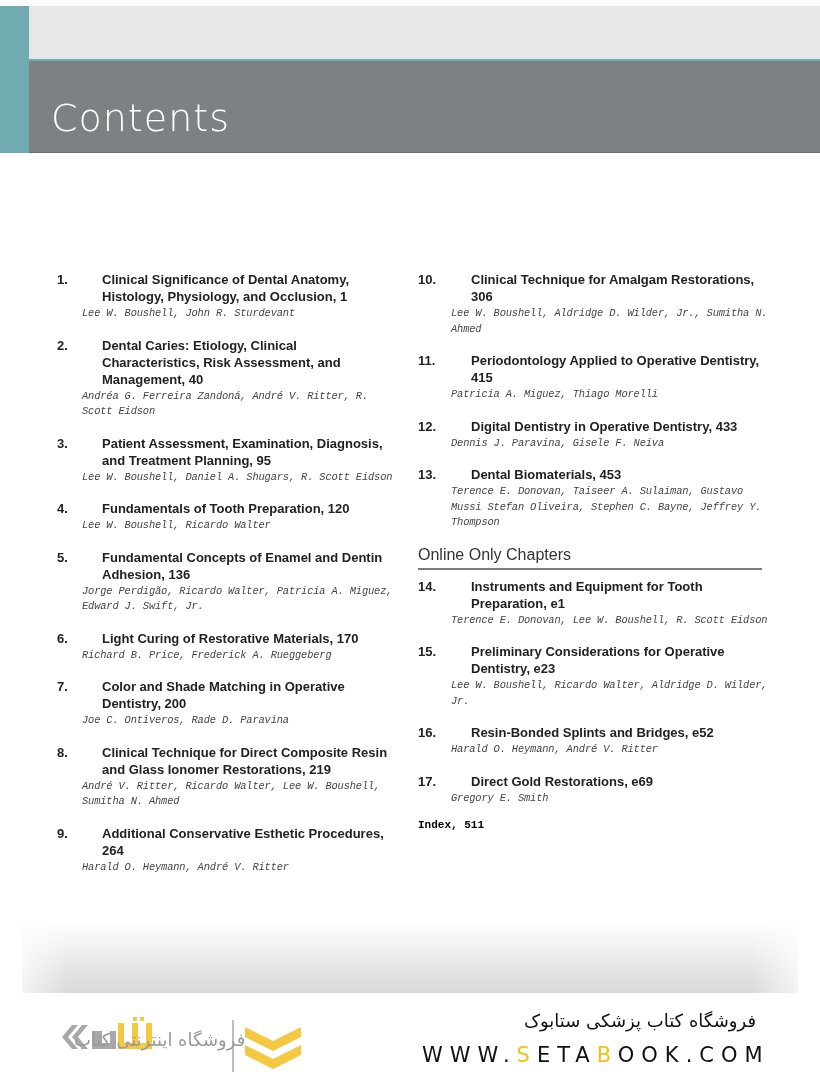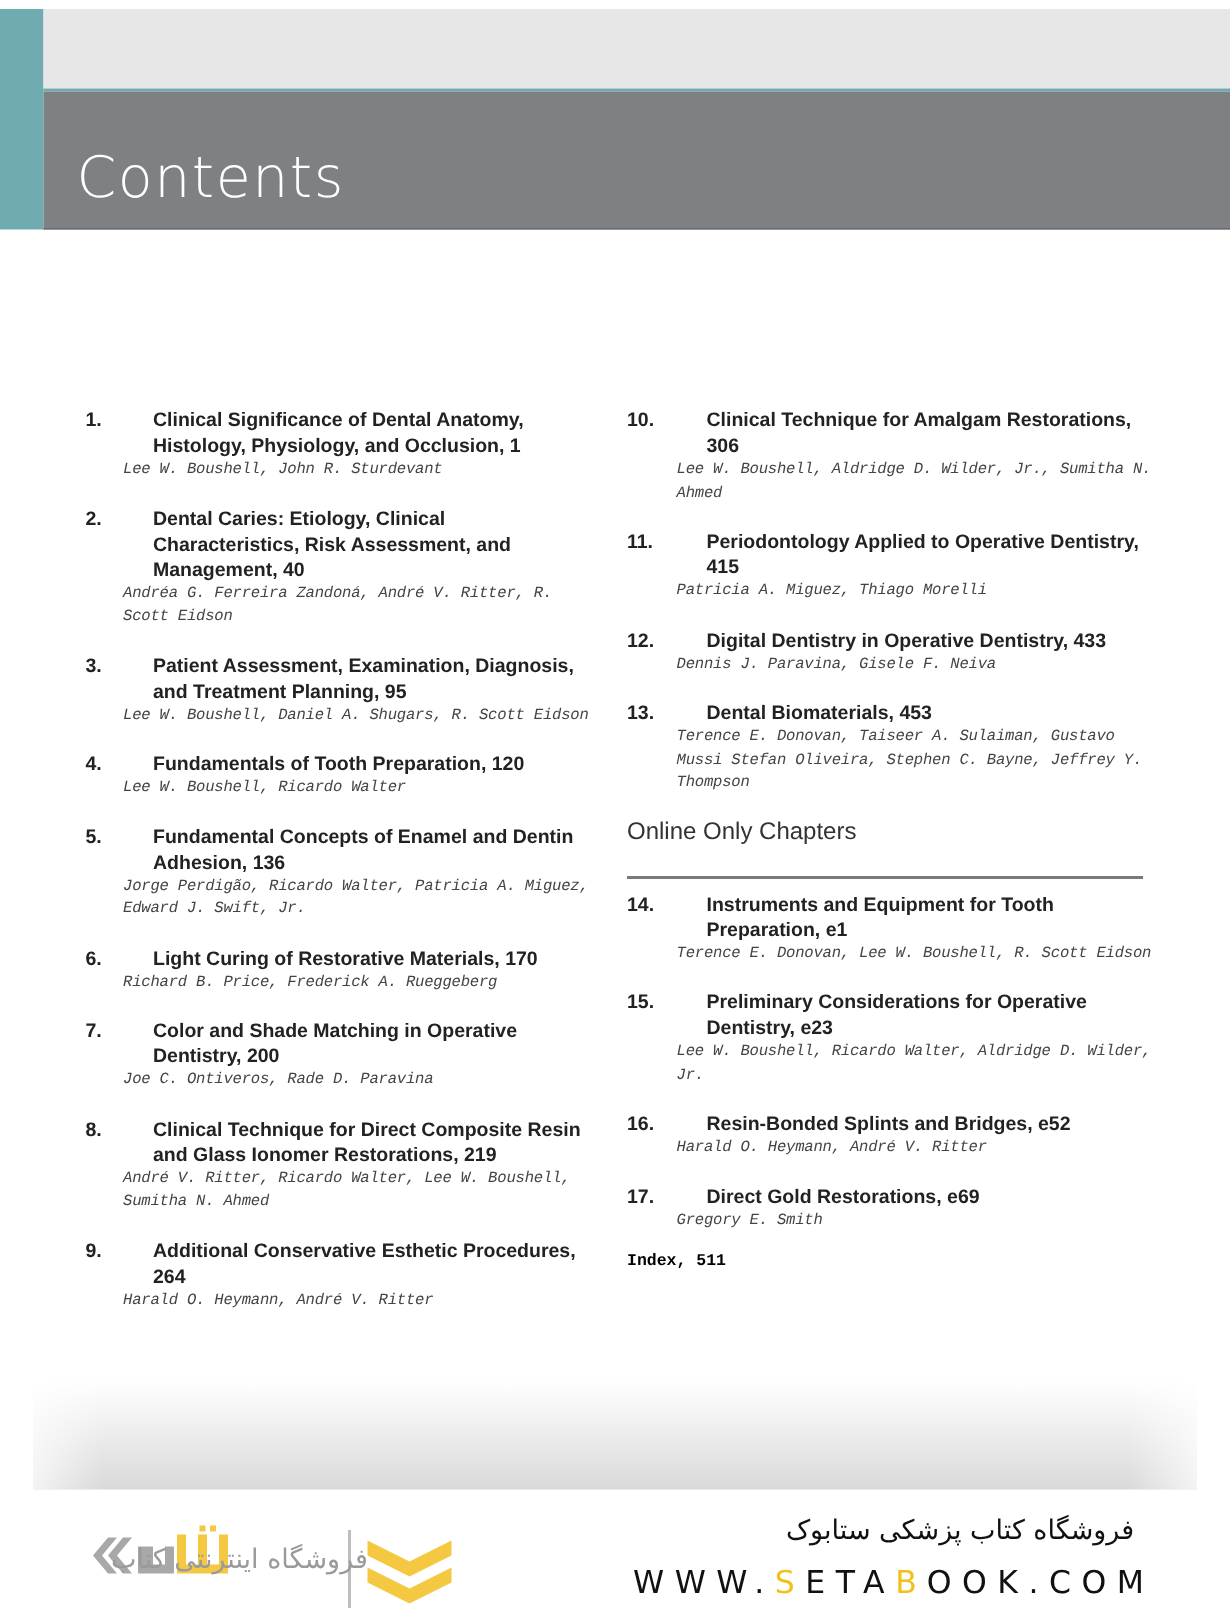--- a/index.html
+++ b/index.html
@@ -16,21 +16,21 @@
   .col-left { left: 57px; width: 340px; }
   .col-right { left: 418px; width: 350px; }
 
   .entry { display: flex; margin-bottom: 15px; }
   .num { font-family: "Liberation Sans", sans-serif; font-weight: bold; font-size: 13px; line-height: 17px; color: #222; flex: 0 0 25px; }
   .col-right .num { flex: 0 0 33px; }
   .body { flex: 1; }
   .title { font-family: "Liberation Sans", sans-serif; font-weight: bold; font-size: 13px; line-height: 17px; color: #222; margin-left: 20px; }
   .authors { font-family: Liberation Mono, monospace; font-style: italic; font-size: 10.4px; line-height: 15.5px; color: #444; margin-top: 1px; letter-spacing: -0.15px; }
 
-  .section-heading { font-family: "Liberation Sans", sans-serif; font-size: 16px; color: #333; padding-bottom: 20px; border-bottom: 2px solid #7a7a7a; margin-top: 4px; margin-bottom: 8px; width: 344px; }
+  .section-heading { font-family: "Liberation Sans", sans-serif; font-size: 16px; color: #333; padding-bottom: 4px; border-bottom: 2px solid #7a7a7a; margin-top: 4px; margin-bottom: 8px; width: 344px; }
   .index { font-family: Liberation Mono, monospace; font-weight: bold; font-size: 11px; line-height: 17px; color: #000000; margin-top: -4px; }
 
   .footer-shadow { position: absolute; left: 22px; top: 920px; width: 776px; height: 73px; background: linear-gradient(to bottom, #ffffff 0%, #f0f0f0 40%, #d9d9d9 100%); }
   .footer-shadow::before { content: ""; position: absolute; inset: 0; background: linear-gradient(to right, rgba(255,255,255,0.7), rgba(255,255,255,0) 6%, rgba(255,255,255,0) 94%, rgba(255,255,255,0.7)); }
 
   .logo { position: absolute; left: 60px; top: 1015px; width: 260px; height: 65px; }
   .logo-divider { position: absolute; left: 232px; top: 1020px; width: 2px; height: 52px; background: #bdbdbd; }
   .logo-sub { position: absolute; left: 74px; top: 1029px; font-family: "DejaVu Sans", sans-serif; font-size: 18px; color: #9a9a9a; direction: rtl; }
 
   .store-name { position: absolute; left: 500px; top: 1010px; width: 280px; text-align: center; font-family: "DejaVu Sans", sans-serif; font-size: 18px; color: #111; direction: rtl; }

